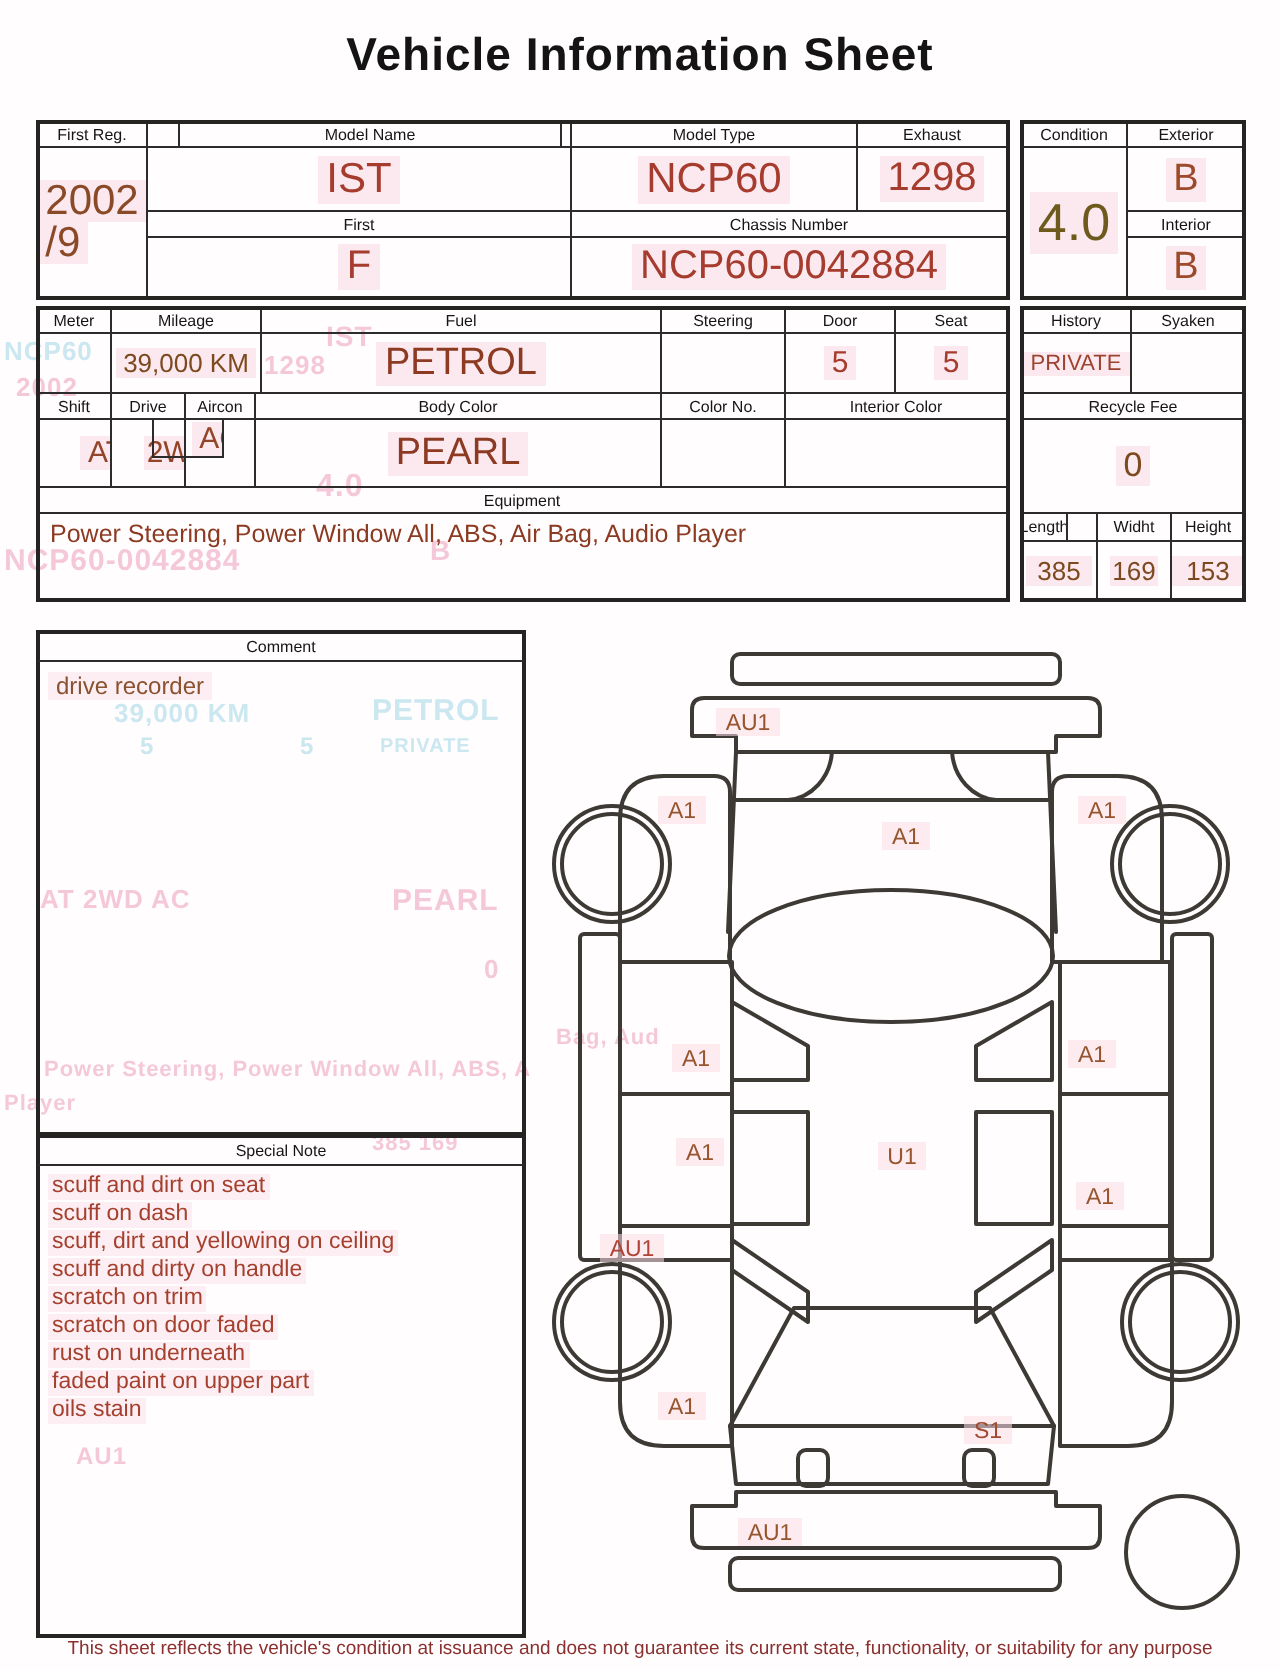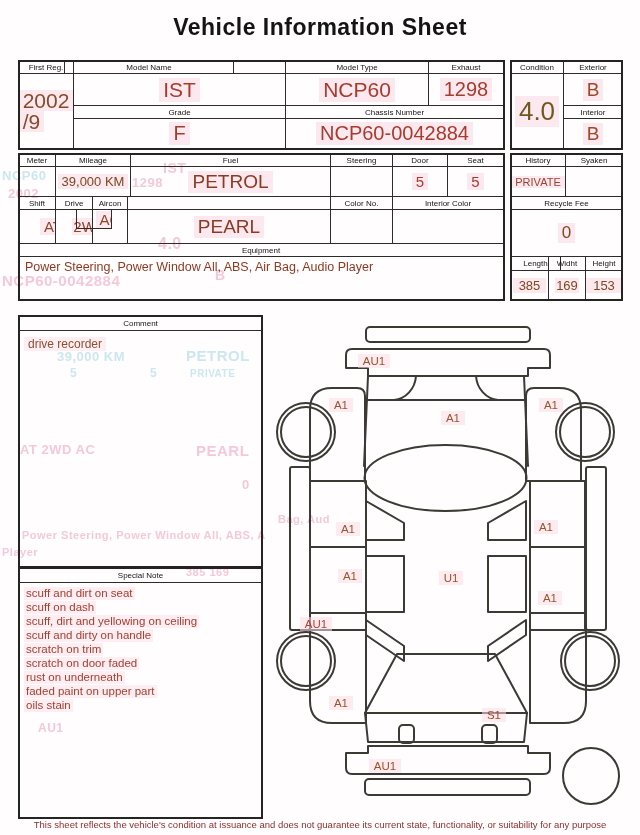--- a/index.html
+++ b/index.html
@@ -65,25 +65,25 @@
 
   <div class="ttl">Vehicle Information Sheet</div>
 
   <div class="c h" style="left:18px;top:60px;width:56px;height:14px">First Reg.</div>
   <div class="c" style="left:18px;top:73px;width:56px;height:76px">
     <div class="frw">
       <span class="hl">2002</span>
       <span class="hl">/9</span>
     </div>
   </div>
-  <div class="c h" style="left:64px;top:60px;width:170px;height:14px">Model Name</div>
+  <div class="c h" style="left:89px;top:60px;width:192px;height:14px">Model Name</div>
   <div class="c" style="left:73px;top:73px;width:213px;height:33px">
       <span class="hl red" style="font-size:21px">IST</span>
     </div>
-  <div class="c h" style="left:73px;top:105px;width:213px;height:14px">Grade</div>
+  <div class="c h" style="left:73px;top:105px;width:213px;height:14px">First</div>
   <div class="c" style="left:73px;top:118px;width:213px;height:31px">
       <span class="hl red" style="font-size:20px">F</span>
     </div>
   <div class="c h" style="left:285px;top:60px;width:144px;height:14px">Model Type</div>
   <div class="c" style="left:285px;top:73px;width:144px;height:33px">
       <span class="hl red" style="font-size:21px">NCP60</span>
     </div>
   <div class="c h" style="left:428px;top:60px;width:76px;height:14px">Exhaust</div>
   <div class="c" style="left:428px;top:73px;width:76px;height:33px">
       <span class="hl red" style="font-size:20px">1298</span>
@@ -137,20 +137,21 @@
       <span class="hl rb" style="font-size:15px">AT</span>
     </div>
   <div class="c h" style="left:55px;top:196px;width:38px;height:14px">Drive</div>
   <div class="c" style="left:55px;top:209px;width:38px;height:35px">
       <span class="hl rb" style="font-size:15px;padding:0 1px">2WD</span>
     </div>
   <div class="c h" style="left:92px;top:196px;width:36px;height:14px">Aircon</div>
   <div class="c" style="left:76px;top:209px;width:36px;height:20px">
       <span class="hl rb" style="font-size:15px">AC</span>
     </div>
+  <div class="c h" style="left:127px;top:196px;width:204px;height:14px">Body Color</div>
   <div class="c" style="left:127px;top:209px;width:204px;height:35px">
       <span class="hl dred" style="font-size:19px">PEARL</span>
     </div>
   <div class="c h" style="left:330px;top:196px;width:63px;height:14px">Color No.</div>
   <div class="c" style="left:330px;top:209px;width:63px;height:35px">
       <span class="hl rb" style="font-size:13px"></span>
     </div>
   <div class="c h" style="left:392px;top:196px;width:112px;height:14px">Interior Color</div>
   <div class="c" style="left:392px;top:209px;width:112px;height:35px">
       <span class="hl rb" style="font-size:13px"></span>
@@ -166,21 +167,21 @@
       <span class="hl" style="font-size:11px;color:#9c4430">PRIVATE</span>
     </div>
   <div class="c h" style="left:565px;top:153px;width:58px;height:14px">Syaken</div>
   <div class="c" style="left:565px;top:166px;width:58px;height:31px">
       <span class="hl rb" style="font-size:11px"></span>
     </div>
   <div class="c h" style="left:510px;top:196px;width:113px;height:14px">Recycle Fee</div>
   <div class="c" style="left:510px;top:209px;width:113px;height:48px">
       <span class="hl brown" style="font-size:17px">0</span>
     </div>
-  <div class="c h" style="left:510px;top:256px;width:51px;height:15px">Length</div>
+  <div class="c h" style="left:510px;top:256px;width:24px;height:15px">Length</div>
   <div class="c" style="left:510px;top:270px;width:39px;height:31px">
       <span class="hl brown" style="font-size:13px;padding:0 6px">385</span>
     </div>
   <div class="c h" style="left:548px;top:256px;width:38px;height:15px">Widht</div>
   <div class="c" style="left:548px;top:270px;width:38px;height:31px">
       <span class="hl brown" style="font-size:13px;padding:0 1px">169</span>
     </div>
   <div class="c h" style="left:585px;top:256px;width:38px;height:15px">Height</div>
   <div class="c" style="left:585px;top:270px;width:38px;height:31px">
       <span class="hl brown" style="font-size:13px;padding:0 12px">153</span>

